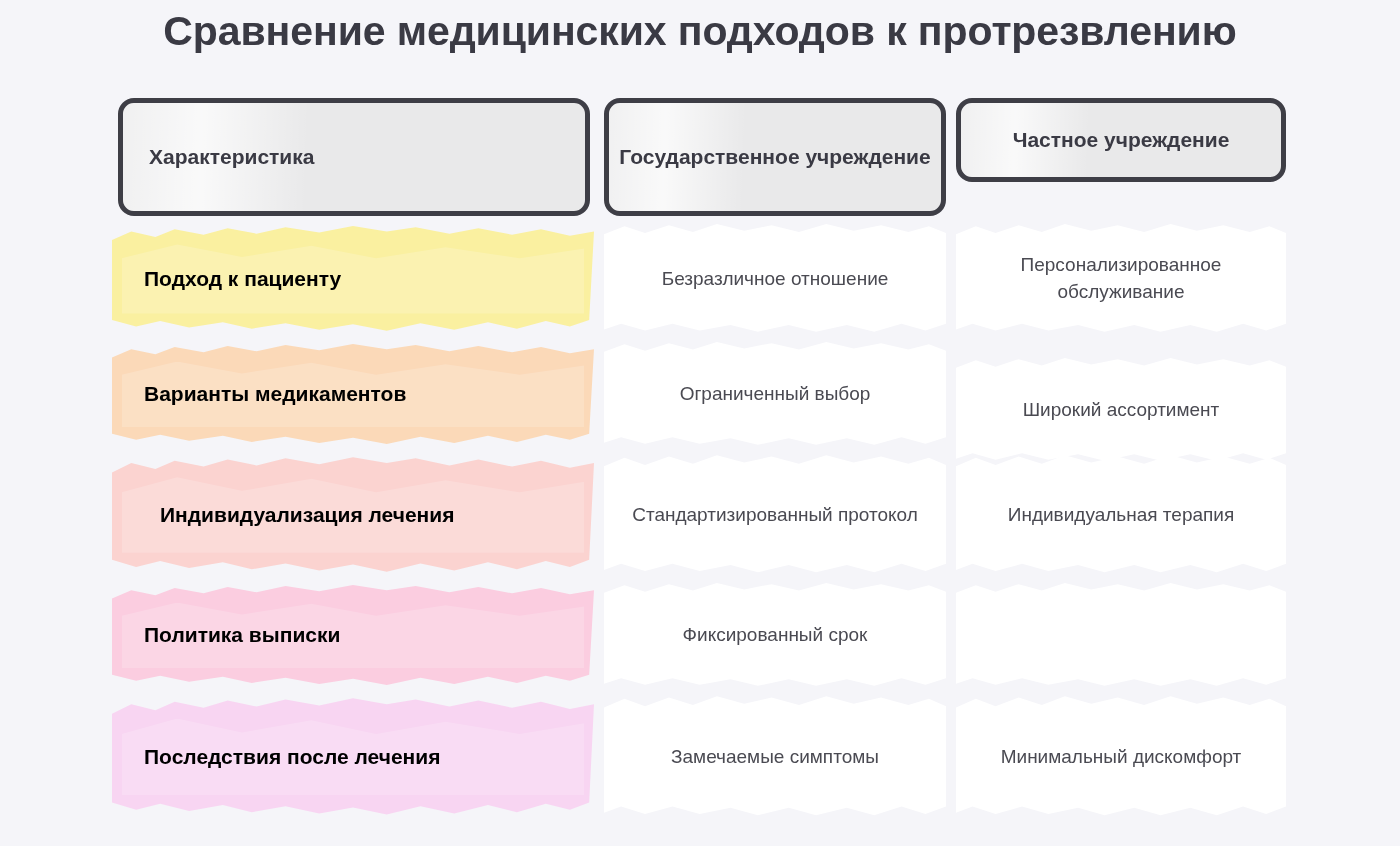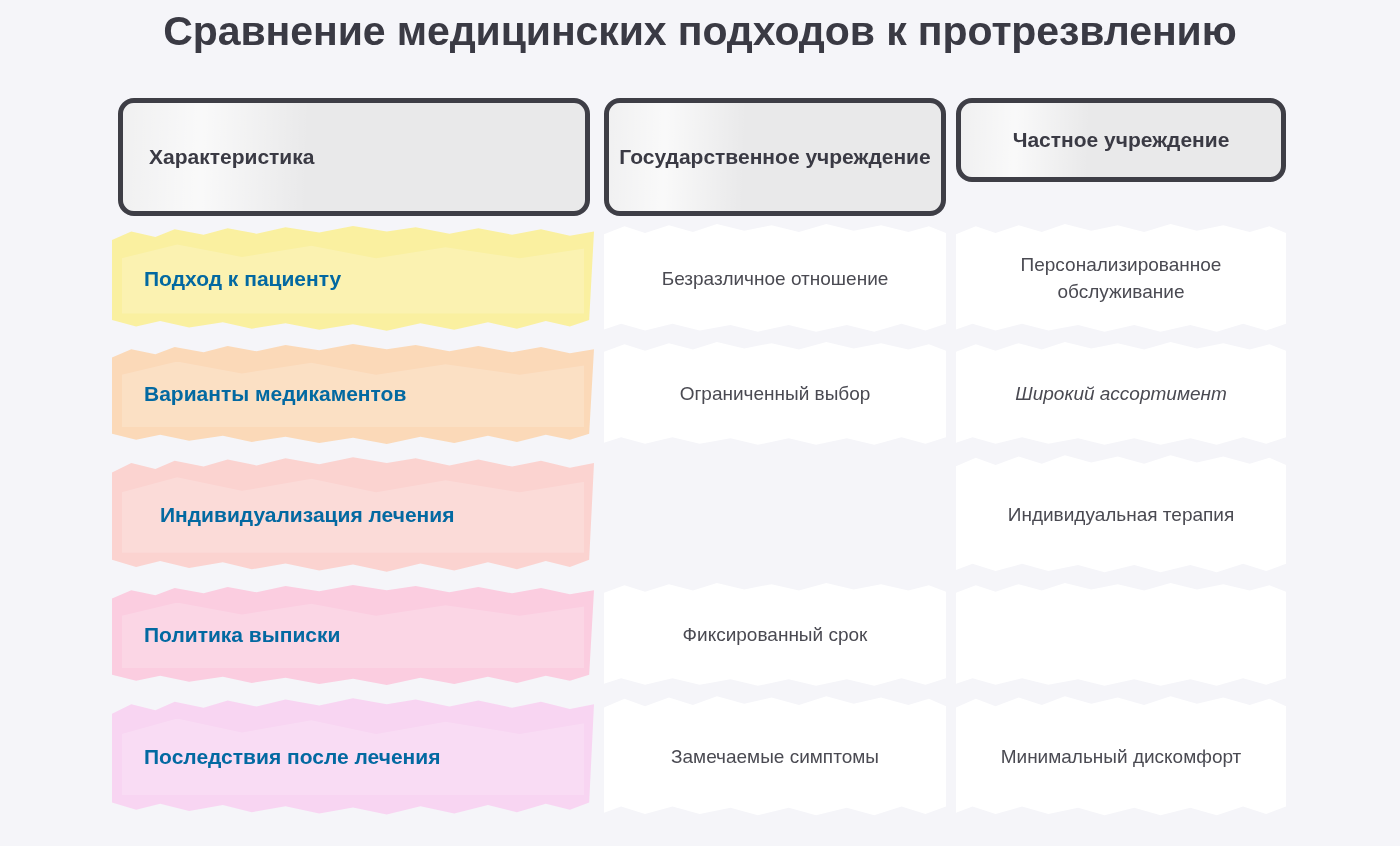--- a/index.html
+++ b/index.html
@@ -156,21 +156,21 @@
     -webkit-clip-path: polygon(0% 20%, 12% 0%, 26% 18%, 41% 2%, 55% 20%, 70% 4%, 86% 20%, 100% 6%, 100% 100%, 0% 100%);
     clip-path: polygon(0% 20%, 12% 0%, 26% 18%, 41% 2%, 55% 20%, 70% 4%, 86% 20%, 100% 6%, 100% 100%, 0% 100%);
   }
   .label-text {
     position: relative;
     z-index: 3;
     padding-left: 32px;
     padding-right: 18px;
     font-size: 21px;
     font-weight: bold;
-    color: #0369a1;
+    color: #000000;
     line-height: 1.35;
   }
 
   
   .value-cell {
     position: absolute;
     display: flex;
     align-items: center;
     justify-content: center;
     text-align: center;
@@ -239,30 +239,34 @@
       </div>
       <div class="row" style="height: 113px; position: absolute; left: 0px; top: 118px; width: 1400px;">
         <div class="label-cell" style="height: 103px; top: 5px;">
           <div class="band" style="background: rgb(251, 217, 184);"></div>
           <div class="label-text">Варианты медикаментов</div>
         </div>
         <div class="value-cell col1" style="height: 107px; top: 3px;">
           <div class="paper"></div>
           <div class="vtext">Ограниченный выбор</div>
         </div>
-        <div class="value-cell col2" style="height: 107px; top: 3px; font-style: italic;">
+        <div class="value-cell col2" style="height: 107px; top: 19px;">
           <div class="paper"></div>
           <div class="vtext">Широкий ассортимент</div>
         </div>
       </div>
       <div class="row" style="height: 128px; position: absolute; left: 0px; top: 231px; width: 1400px;">
         <div class="label-cell" style="height: 118px; top: 5px; padding-left: 16px;">
           <div class="band" style="background: rgb(251, 211, 208);"></div>
           <div class="label-text">Индивидуализация лечения</div>
         </div>
+        <div class="value-cell col1" style="height: 122px; top: 3px;">
+          <div class="paper"></div>
+          <div class="vtext">Стандартизированный протокол</div>
+        </div>
         <div class="value-cell col2" style="height: 122px; top: 3px;">
           <div class="paper"></div>
           <div class="vtext">Индивидуальная терапия</div>
         </div>
       </div>
       <div class="row" style="height: 113px; position: absolute; left: 0px; top: 359px; width: 1400px;">
         <div class="label-cell" style="height: 103px; top: 5px;">
           <div class="band" style="background: rgb(251, 205, 224);"></div>
           <div class="label-text">Политика выписки</div>
         </div>

